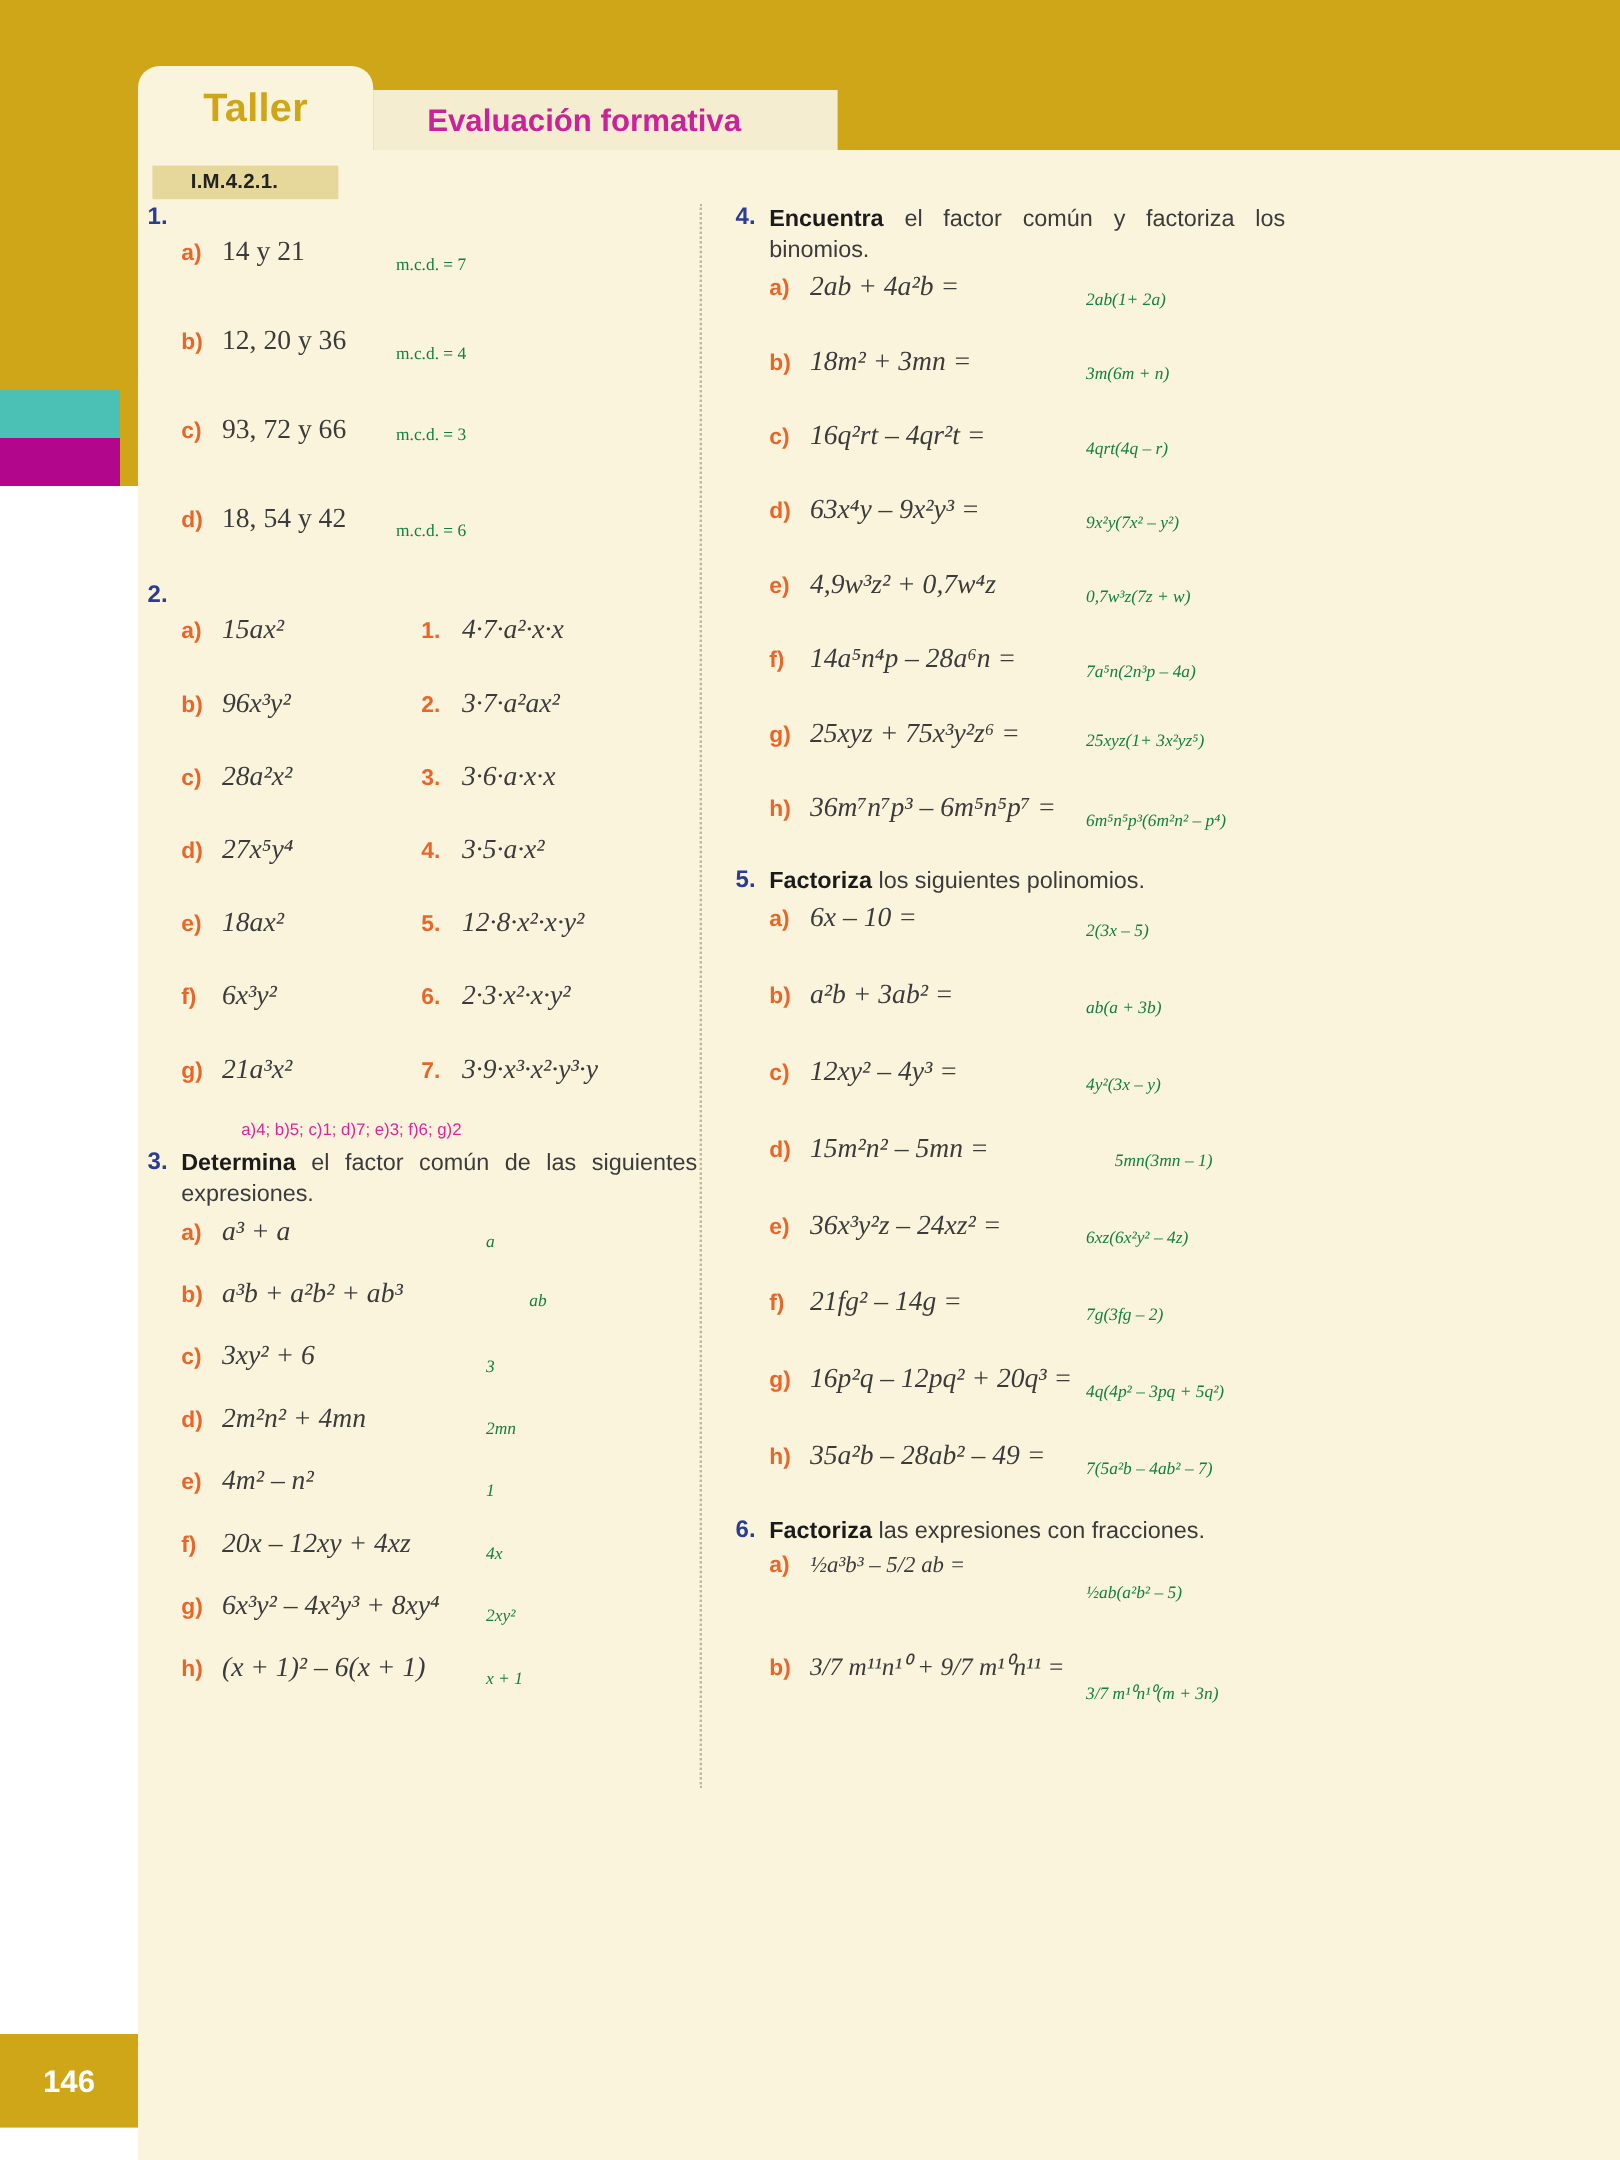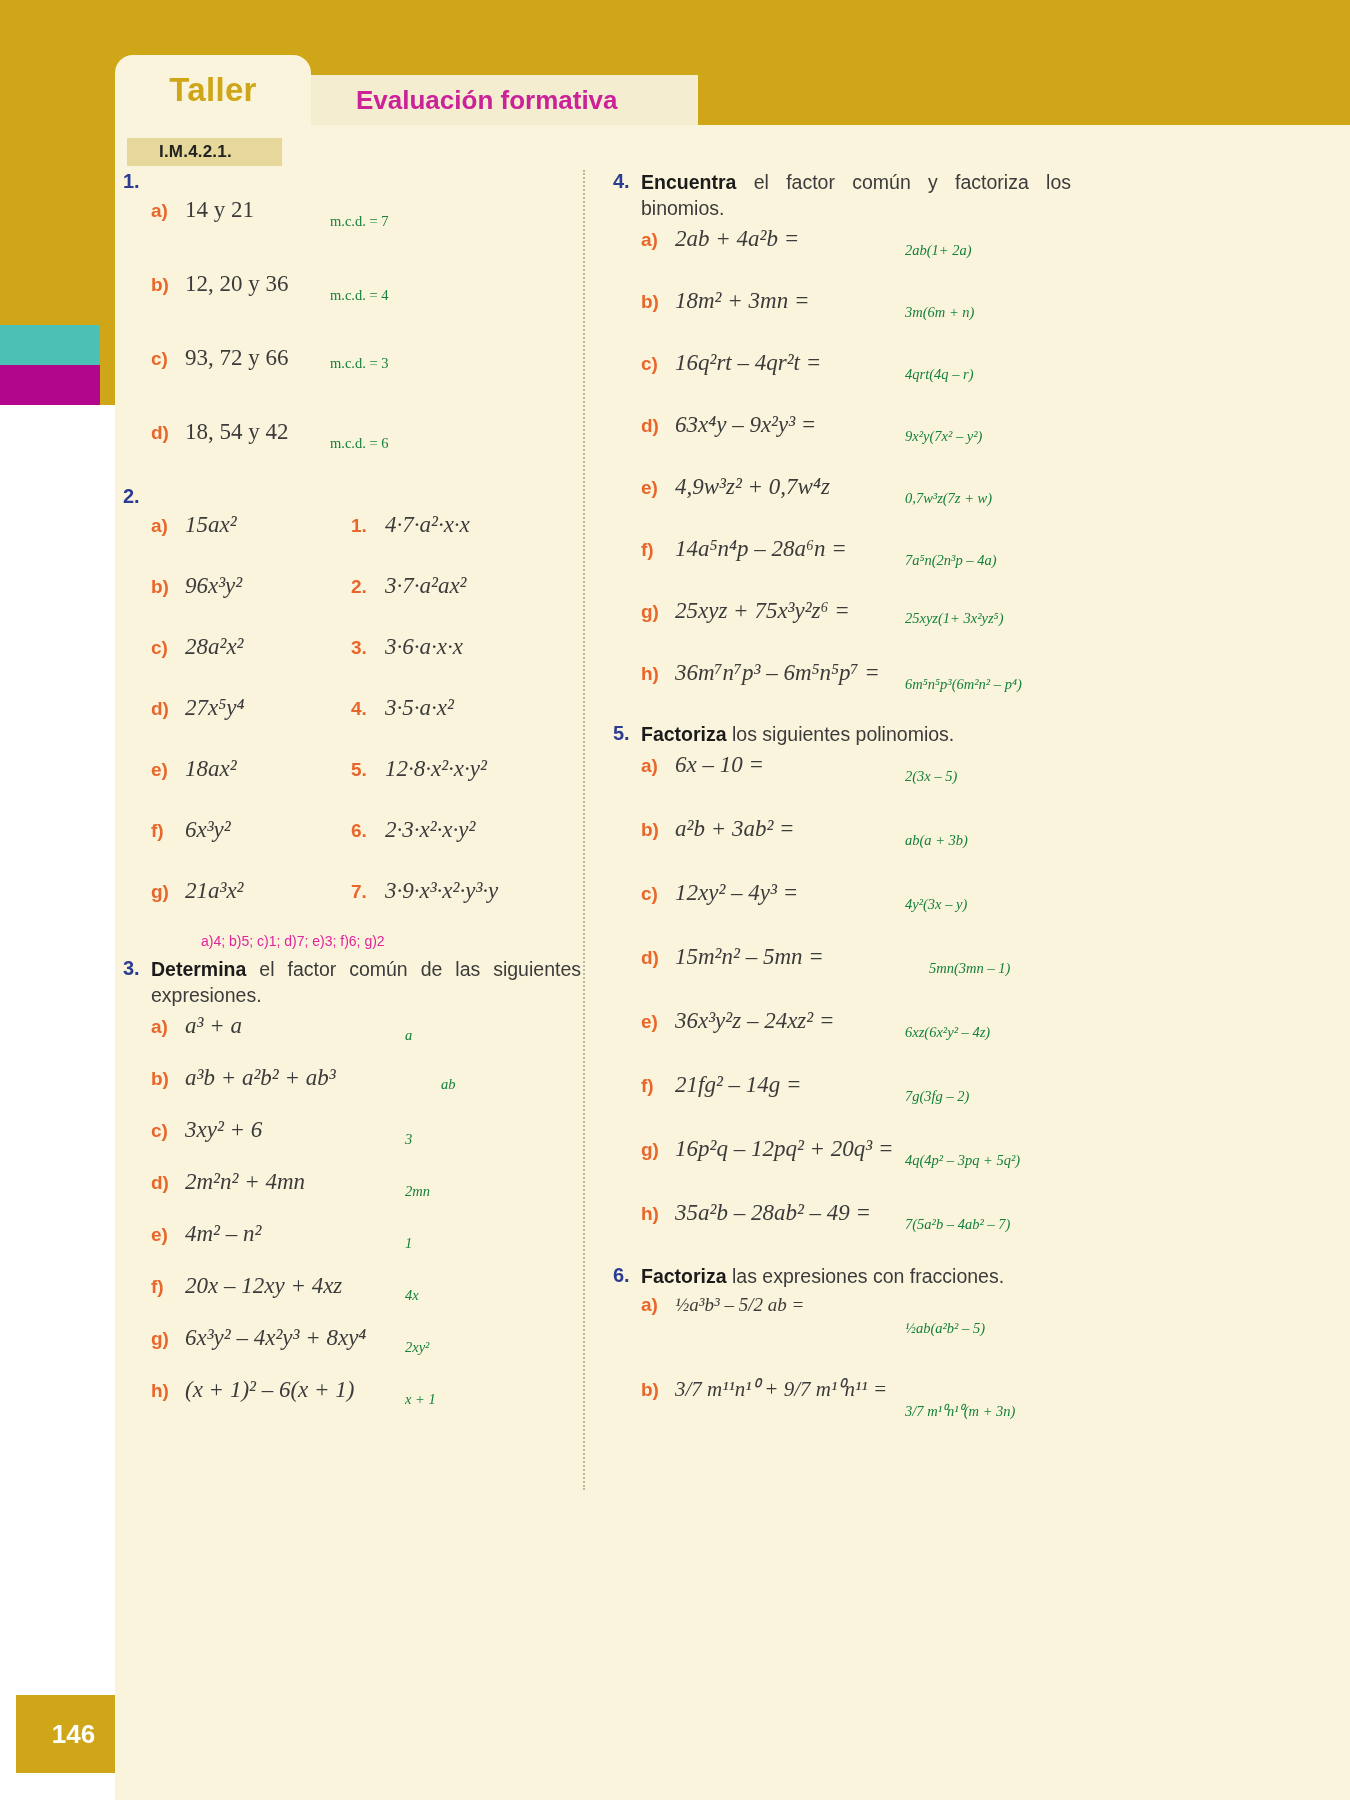--- a/index.html
+++ b/index.html
@@ -68,21 +68,21 @@
   
   .match-row{display:flex;min-height:61px;padding-left:36px;box-sizing:border-box;align-items:baseline;}
   .match-left{display:flex;width:200px;flex:0 0 200px;align-items:baseline;}
   .match-right{display:flex;align-items:baseline;}
   .match-num{color:#e8662a;font-weight:bold;font-size:19px;width:34px;flex:0 0 34px;}
   .answer-line{padding-left:86px;font-family:"Liberation Sans",sans-serif;color:#e0249a;font-size:14px;margin-top:-6px;margin-bottom:8px;}
   .itemwrap{position:relative;}
   .ansabs{position:absolute;}
 
   
-  .footer-gold{position:absolute;left:16px;top:1695px;width:115px;height:78px;background:#cfa617;
+  .footer-gold{position:absolute;left:0;top:1695px;width:115px;height:78px;background:#cfa617;
      display:flex;align-items:center;justify-content:center;}
   .footer-gold span{color:#ffffff;font-size:26px;font-weight:bold;}
   .footer-white{position:absolute;left:115px;top:1695px;width:1235px;height:105px;background:#faf4dc;}
 </style>
 </head>
 <body>
 
 <div class="left-gold"></div>
 <div class="chip-teal"></div>
 <div class="chip-magenta"></div>

